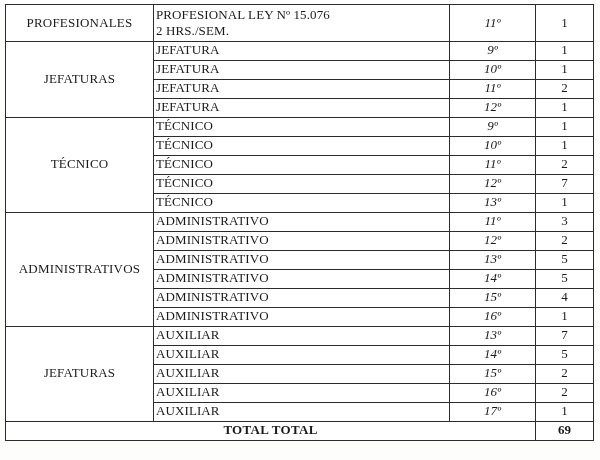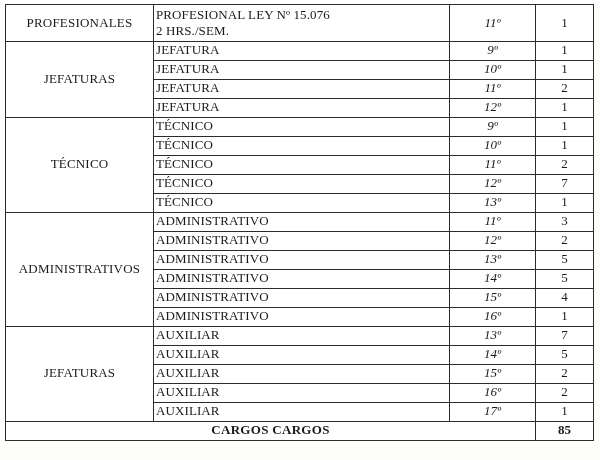--- a/index.html
+++ b/index.html
@@ -236,18 +236,18 @@
           <td class="qty">2</td>
         </tr>
         <tr>
           <td class="desc">
             <span class="desc-line">AUXILIAR</span>
           </td>
           <td class="grade">17º</td>
           <td class="qty">1</td>
         </tr>
         <tr>
-          <td class="total-label" colspan="3">CARGOS CARGOS</td>
-          <td class="total-qty">85</td>
+          <td class="total-label" colspan="3">TOTAL TOTAL</td>
+          <td class="total-qty">69</td>
         </tr>
       </tbody>
   </table>
 </div>
 
 </body></html>

